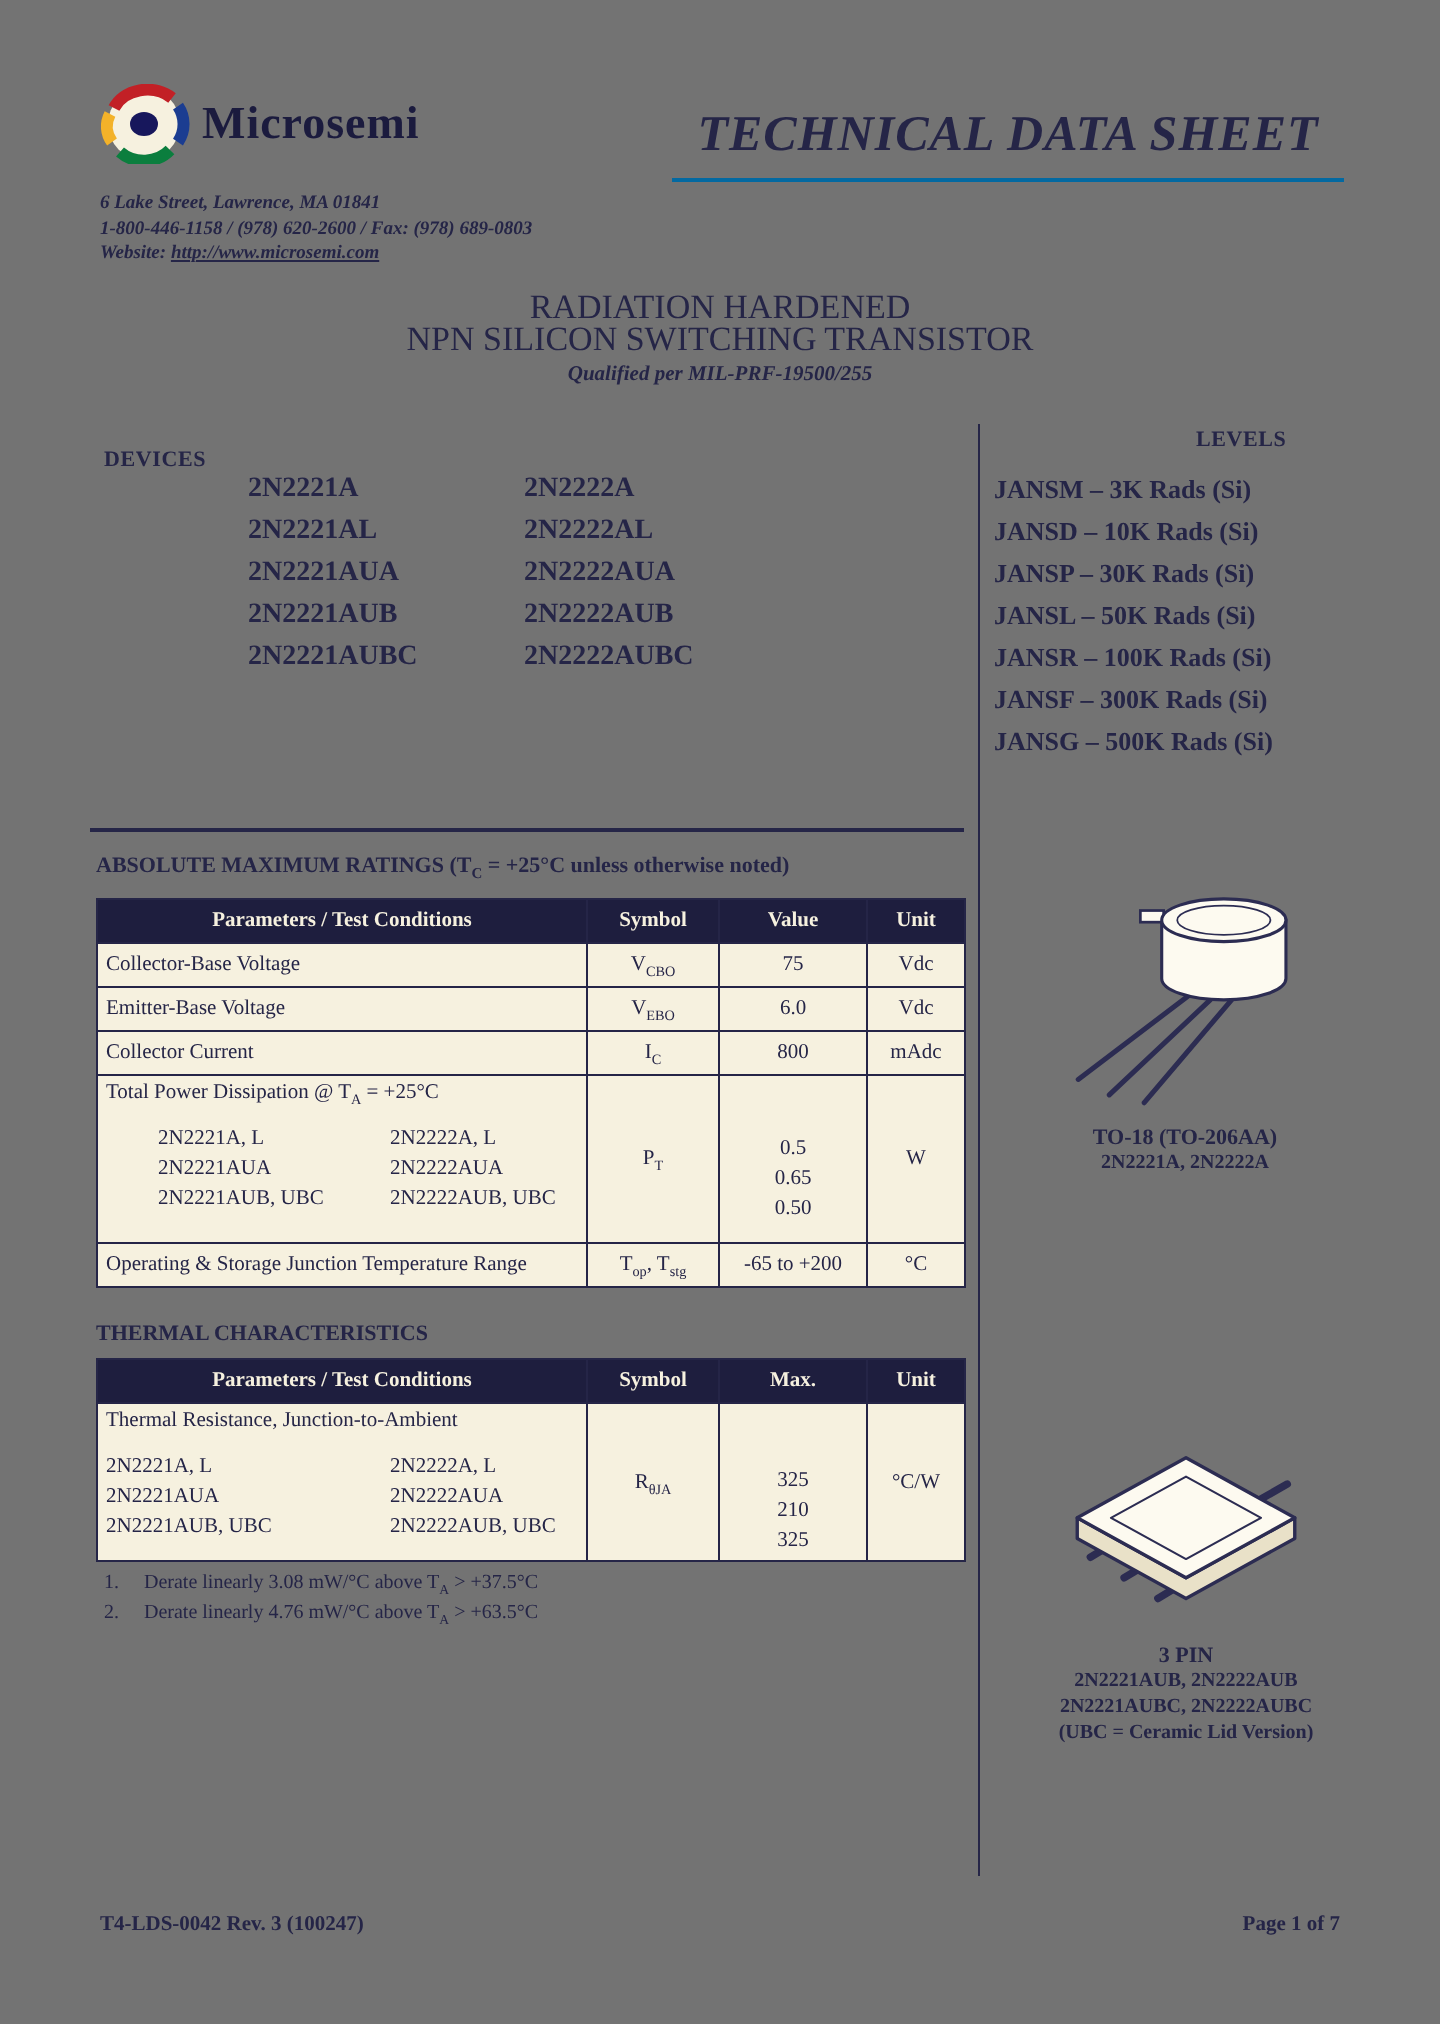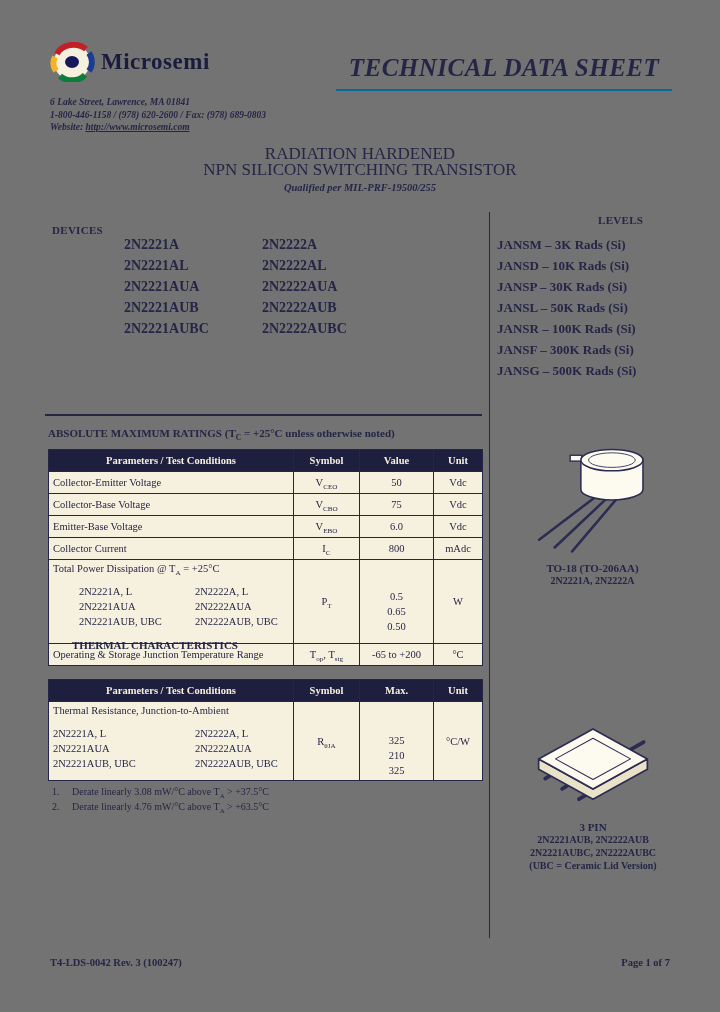--- a/index.html
+++ b/index.html
@@ -136,26 +136,20 @@
         <col style="width:49px">
       </colgroup>
     <tbody>
         <tr>
       <th>Parameters / Test Conditions</th>
       <th>Symbol</th>
       <th>Value</th>
       <th>Unit</th>
     </tr>
     <tr>
-      <td class="param">Collector-Emitter Voltage</td>
-      <td><span>V</span><sub>CEO</sub></td>
-      <td>50</td>
-      <td>Vdc</td>
-    </tr>
-    <tr>
       <td class="param">Collector-Base Voltage</td>
       <td><span>V</span><sub>CBO</sub></td>
       <td>75</td>
       <td>Vdc</td>
     </tr>
     <tr>
       <td class="param">Emitter-Base Voltage</td>
       <td><span>V</span><sub>EBO</sub></td>
       <td>6.0</td>
       <td>Vdc</td>
@@ -195,21 +189,21 @@
     </tr>
     <tr style="height:22px;">
       <td class="param">Operating &amp; Storage Junction Temperature Range</td>
       <td><span>T</span><sub>op</sub><span>, </span><span>T</span><sub>stg</sub></td>
       <td>-65 to +200</td>
       <td>°C</td>
     </tr>
   </tbody>
     </table>
 
-  <div class="section-heading" style="left:48px;top:639px;margin-left:24px;">THERMAL CHARACTERISTICS</div>
+  <div class="section-heading" style="left:48px;top:661px;">THERMAL CHARACTERISTICS</div>
 
   <table class="spec" style="top:679px;">
     <colgroup>
         <col style="width:245px">
         <col style="width:66px">
         <col style="width:74px">
         <col style="width:49px">
       </colgroup>
     <tbody>
         <tr>

